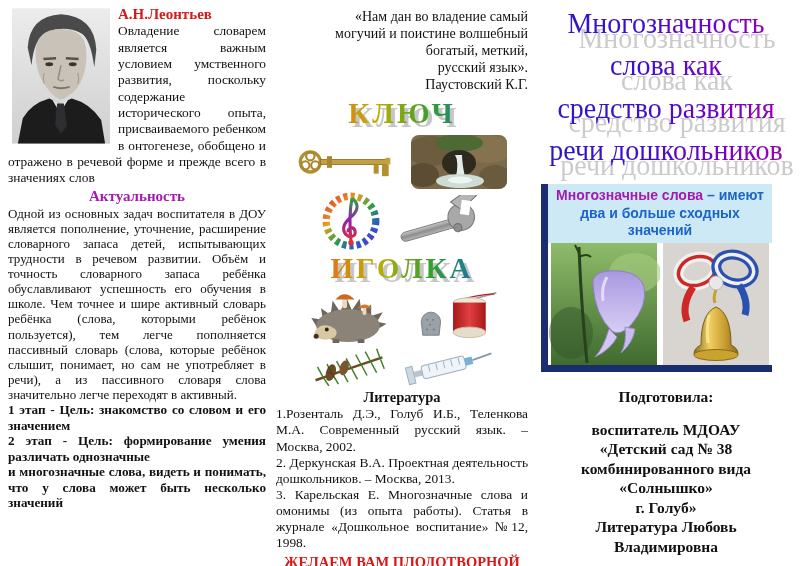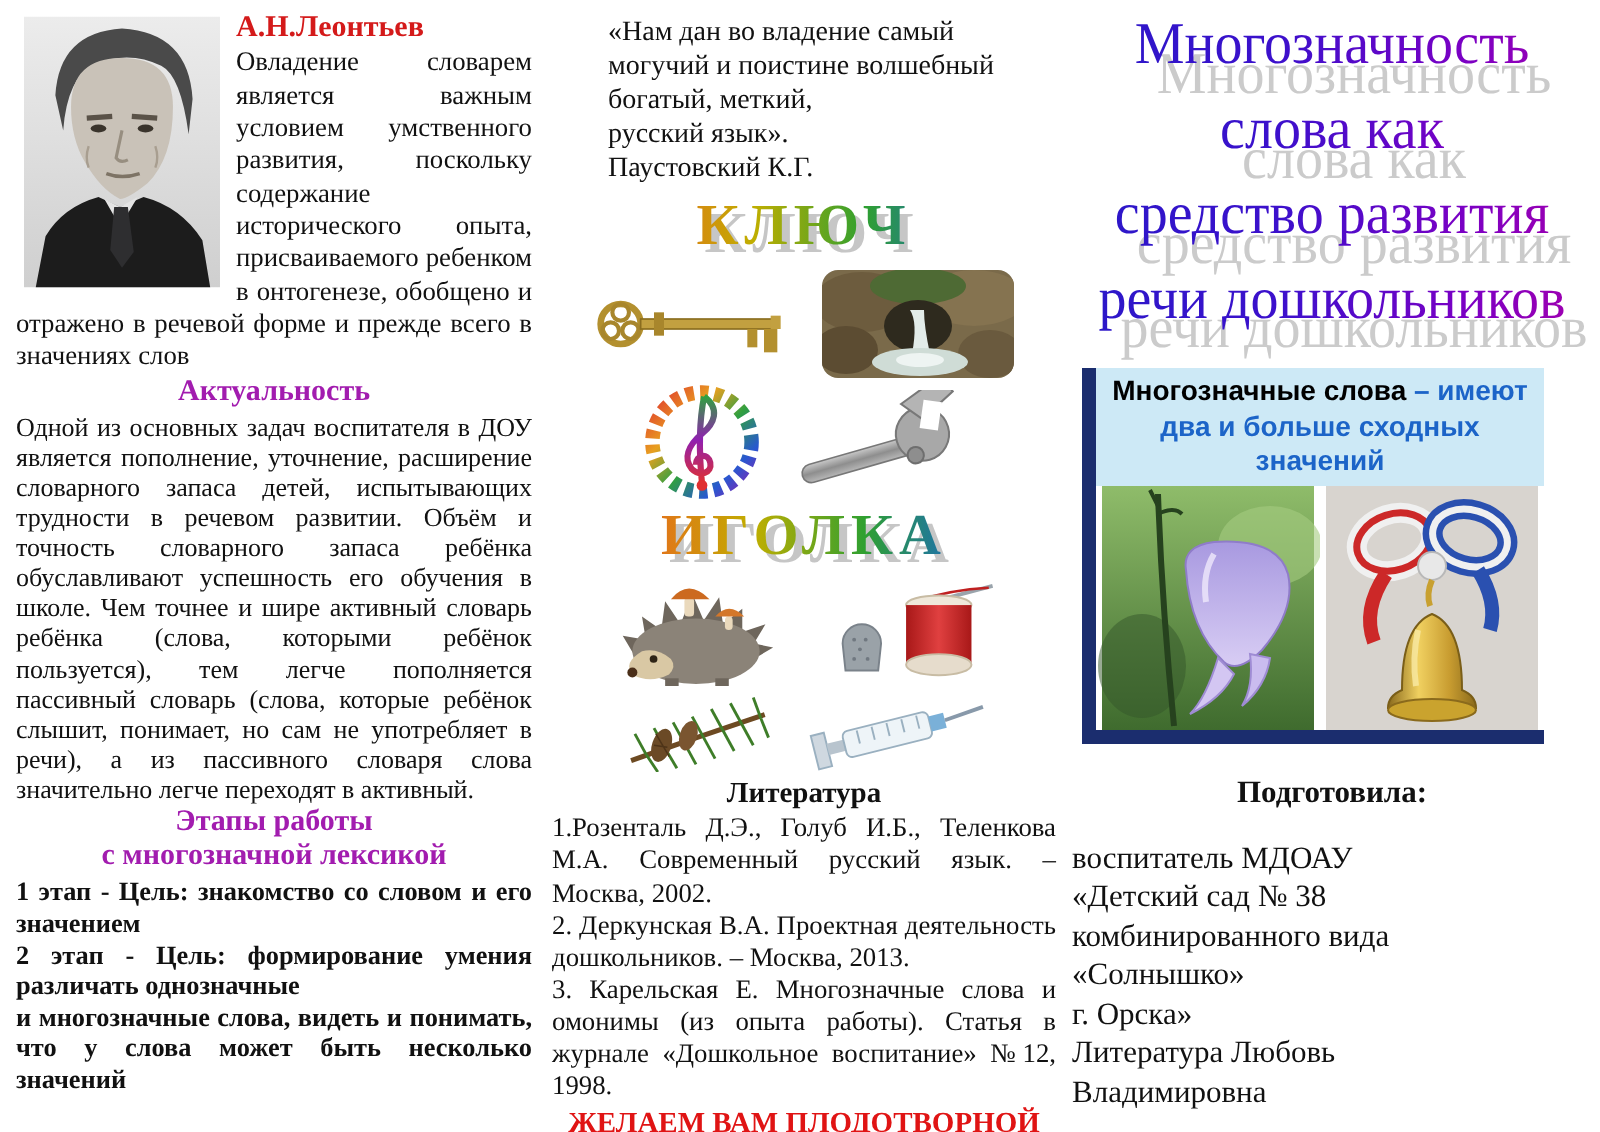--- a/index.html
+++ b/index.html
@@ -15,21 +15,21 @@
   
   .portrait-svg{float:left;width:98px;height:136px;margin:2px 8px 2px 4px;}
   .author-name{color:#d41a1a;font-weight:bold;font-size:15px;line-height:1.15;}
   .intro-text{font-size:13.4px;line-height:1.22;text-align:justify;}
   .red-head{color:#a21caf;font-weight:bold;font-size:15px;text-align:center;line-height:1.15;margin:1px 0 1px;}
   .body-para{font-size:13px;line-height:1.16;text-align:justify;}
   .stage-para{font-size:13.2px;font-weight:bold;line-height:1.18;text-align:justify;margin:0;}
   .u-label{}
 
   
-  .quote{font-size:14px;line-height:1.22;text-align:left;margin:0 0 4px 28px;}
+  .quote{font-size:14px;line-height:1.22;text-align:right;margin:0 0 4px 28px;}
   .quote-line{white-space:nowrap;}
   .wordart{position:relative;height:37px;text-align:center;font-weight:bold;
            font-size:29px;letter-spacing:3px;font-family:"Liberation Serif",serif;}
   .wordart .wa-shadow{position:absolute;left:4px;top:4px;width:100%;color:#c6c6c6;}
   .wordart .wa-front{position:absolute;left:0;top:0;width:100%;
       background:linear-gradient(90deg,#e02020 0%,#e07818 22%,#c0ae00 40%,#2fa030 62%,#1860d8 85%,#2038c8 100%);
       -webkit-background-clip:text;background-clip:text;color:transparent;-webkit-text-fill-color:transparent;}
   .igrid{display:flex;flex-wrap:wrap;justify-content:center;align-items:center;column-gap:14px;row-gap:0;}
   .igrid .cell{line-height:0;}
   .lit-title{font-weight:bold;font-size:14.5px;text-align:center;margin-top:2px;}
@@ -44,26 +44,26 @@
   .title-shadow .title-line{color:#cbcbcb;font-size:28px;line-height:40px;}
   .title-front{left:0;top:0;}
   .title-front .title-line{
       font-size:28px;line-height:40px;
       background:linear-gradient(90deg,#2a18c8 0%,#3c10cc 40%,#7a00c4 75%,#a400ae 100%);
       -webkit-background-clip:text;background-clip:text;color:transparent;-webkit-text-fill-color:transparent;}
   .def-box{position:relative;margin:16px 0 0 5px;width:224px;
            border-left:7px solid #1b2d6e;border-bottom:7px solid #1b2d6e;background:#fff;}
   .def-head{background:#cde9f6;font-family:"Liberation Sans",sans-serif;font-weight:bold;
             font-size:14px;line-height:1.25;text-align:center;padding:3px 2px;}
-  .def-head .dh-red{color:#000000;text-align:right;}
+  .def-head .dh-red{color:#a21caf;text-align:right;}
   .def-head .dh-blue{color:#1c64c8;}
   .def-imgs{display:flex;}
   .def-imgs svg{display:block;}
   .prepared{font-weight:bold;font-size:15.5px;text-align:center;margin-top:16px;}
-  .credit{font-weight:normal;font-size:15.5px;line-height:1.26;margin-top:14px;}
+  .credit{font-weight:bold;font-size:15.5px;text-align:center;line-height:1.26;margin-top:14px;}
 </style>
 </head>
 <body>
 
 <div class="col" id="col-left">
   <div>
     <svg class="portrait-svg" viewBox="0 0 100 138">
       <defs>
         <linearGradient id="pbg" x1="0" y1="0" x2="0" y2="1">
           <stop offset="0" stop-color="#ececec"></stop>
@@ -82,24 +82,20 @@
       <path d="M33 66 Q31 72 33 77 M67 66 Q69 72 67 77" stroke="#a89e90" stroke-width="1.2" fill="none"></path>
       <path d="M6 138 L11 112 Q20 97 38 92 L49 97 L61 92 Q80 97 91 114 L95 138 Z" fill="#1c1c1c"></path>
       <polygon points="41,93 49,107 58,92 49,97" fill="#e4e4e4"></polygon>
       <polygon points="46,97 53,97 56,120 50,128 44,119" fill="#2e2e30"></polygon>
     </svg>
     <div class="author-name">А.Н.Леонтьев</div>
     <div class="intro-text">Овладение словарем является важным условием умственного развития, поскольку содержание исторического опыта, присваиваемого ребенком в онтогенезе, обобщено и отражено в речевой форме и прежде всего в значениях слов</div>
   </div>
   <div class="red-head">Актуальность</div>
   <div class="body-para">Одной из основных задач воспитателя в ДОУ является пополнение,  уточнение, расширение словарного запаса детей, испытывающих трудности в речевом развитии. Объём и точность словарного запаса ребёнка обуславливают успешность его обучения в школе. Чем точнее и шире активный словарь ребёнка (слова, которыми ребёнок пользуется), тем легче пополняется пассивный словарь (слова, которые ребёнок слышит, понимает, но сам не употребляет в речи), а из пассивного словаря слова значительно легче переходят в активный.</div>
-  <div class="red-head">
-      <div>Этапы работы</div>
-      <div>с многозначной лексикой</div>
-    </div>
   <p class="stage-para"><span class="u-label">1 этап - </span><span>Цель:  знакомство со словом и его значением</span></p>
   <p class="stage-para"><span class="u-label">2 этап - </span><span>Цель: формирование умения различать однозначные</span></p>
   <p class="stage-para">и многозначные слова, видеть и понимать, что у слова может быть несколько значений</p>
 </div>
 
 <div class="col" id="col-mid">
   <div class="quote">
       <div class="quote-line">«Нам дан во владение самый</div>
       <div class="quote-line">могучий и поистине волшебный</div>
       <div class="quote-line">богатый, меткий,</div>
@@ -350,18 +346,18 @@
       </svg>
     </div>
   </div>
 
   <div class="prepared">Подготовила:</div>
   <div class="credit">
       <div>воспитатель МДОАУ</div>
       <div>«Детский сад № 38</div>
       <div>комбинированного вида</div>
       <div>«Солнышко»</div>
-      <div>г. Орска»</div>
+      <div>г. Голуб»</div>
       <div>Литература Любовь</div>
       <div>Владимировна</div>
     </div>
 
 </div>
 
 </body></html>

